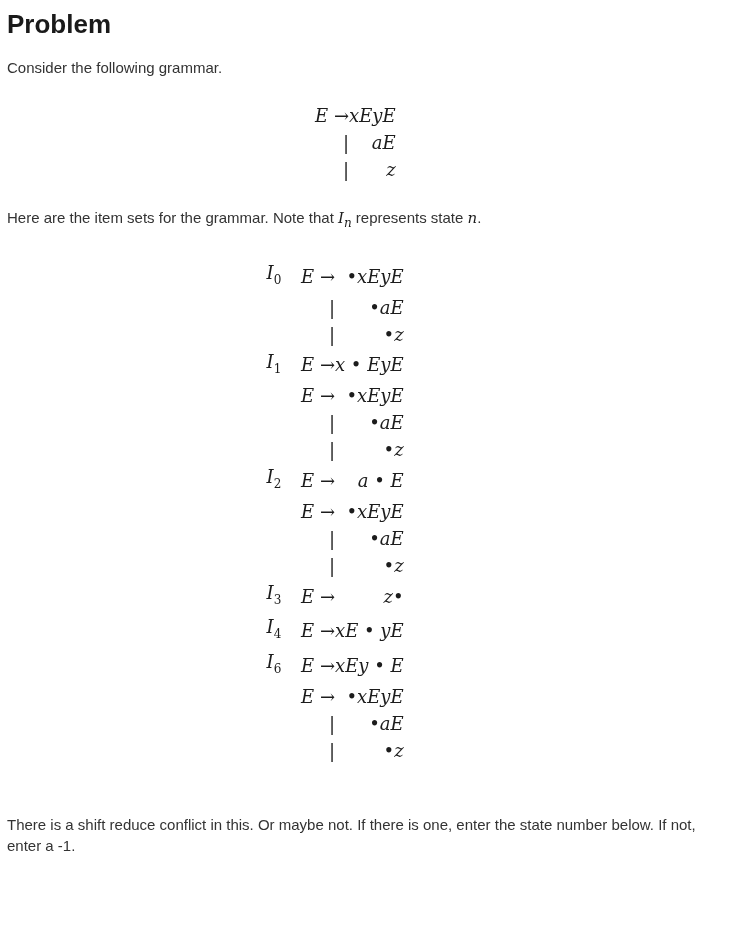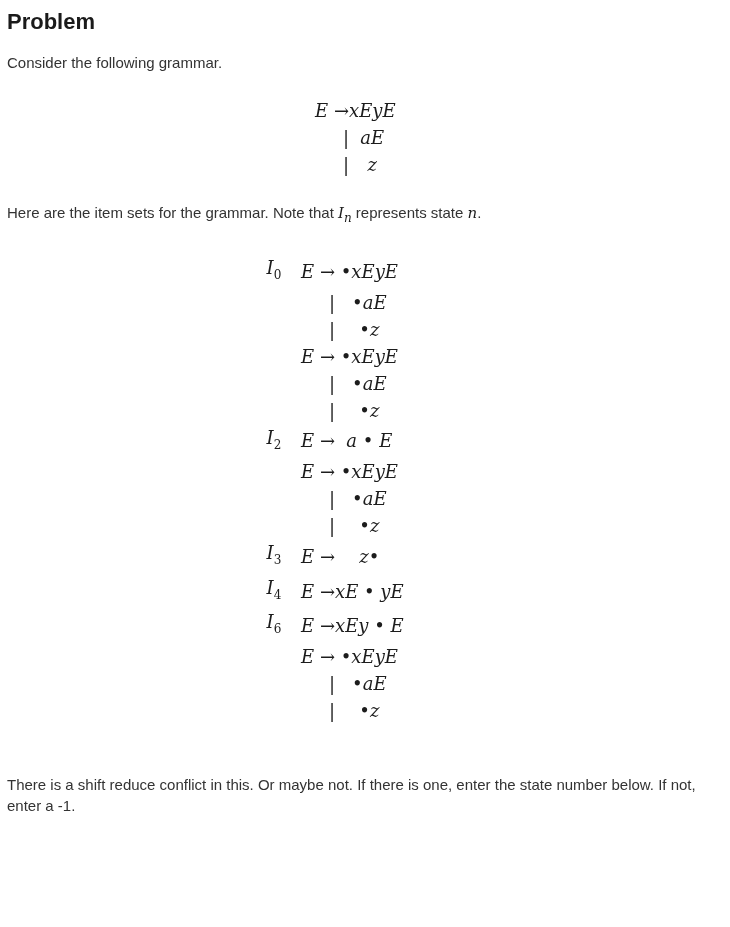--- a/index.html
+++ b/index.html
@@ -6,39 +6,39 @@
   html,body { background:#ffffff; }
   body {
     width:730px; height:927px;
     font-family:"Liberation Sans", sans-serif;
     color:#333333;
     overflow:hidden;
   }
   .page { padding:7px 7px 0 7px; }
 
   .page-title {
-    font-size:22px; font-weight:700; color:#1a1a1a;
+    font-size:26px; font-weight:700; color:#1a1a1a;
     margin:2px 0 17px 0;
   }
   .body-text { font-size:15px; color:#333333; line-height:21px; }
 
   .math { font-family:"DejaVu Serif", serif; font-style:italic; color:#1c1c1c; }
   .math sub, sub.roman { font-style:normal; }
   sub { font-size:12px; font-family:"DejaVu Serif", serif; color:#1c1c1c; }
   sub.ital { font-style:italic; }
 
   table.mathtable { border-collapse:collapse; }
   table.mathtable td {
     font-size:18px; line-height:21px;
     padding:3px 0;
     white-space:nowrap;
   }
   td.state { text-align:center; min-width:34px; padding-right:16px; }
   td.lhs   { text-align:right; min-width:44px; }
-  td.rhs   { padding-left:16px; text-align:center;margin-top:44px; }
+  td.rhs   { padding-left:16px; text-align:right;margin-top:44px; }
 
   .grammar-table  { margin:24px 0 0 298px; }
   .itemsets-table { margin:25px 0 0 250px; }
 
   .note-para     { margin-top:24px; }
   .question-para { margin-top:50px; width:716px; }
 </style>
 </head>
 <body>
 
@@ -76,20 +76,25 @@
     </tr>
     <tr>
       <td class="state"><span class="math"></span><sub class="roman"></sub></td>
       <td class="lhs math">|</td>
       <td class="rhs math">•aE</td>
     </tr>
     <tr>
       <td class="state"><span class="math"></span><sub class="roman"></sub></td>
       <td class="lhs math">|</td>
       <td class="rhs math">•z</td>
+    </tr>
+    <tr>
+      <td class="state"><span class="math">I</span><sub class="roman">1</sub></td>
+      <td class="lhs math">E →</td>
+      <td class="rhs math">x • EyE</td>
     </tr>
     <tr>
       <td class="state"><span class="math"></span><sub class="roman"></sub></td>
       <td class="lhs math">E →</td>
       <td class="rhs math">•xEyE</td>
     </tr>
     <tr>
       <td class="state"><span class="math"></span><sub class="roman"></sub></td>
       <td class="lhs math">|</td>
       <td class="rhs math">•aE</td>

